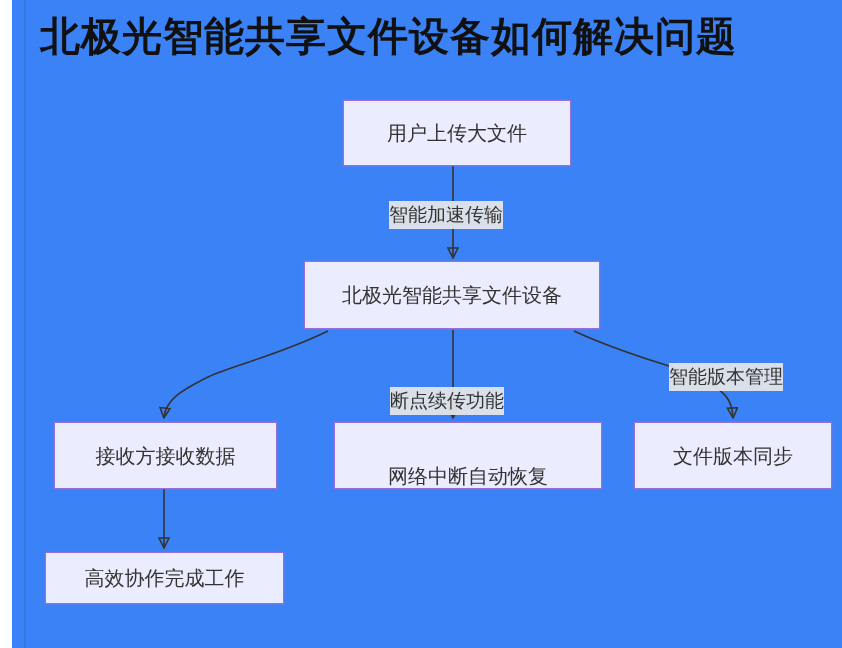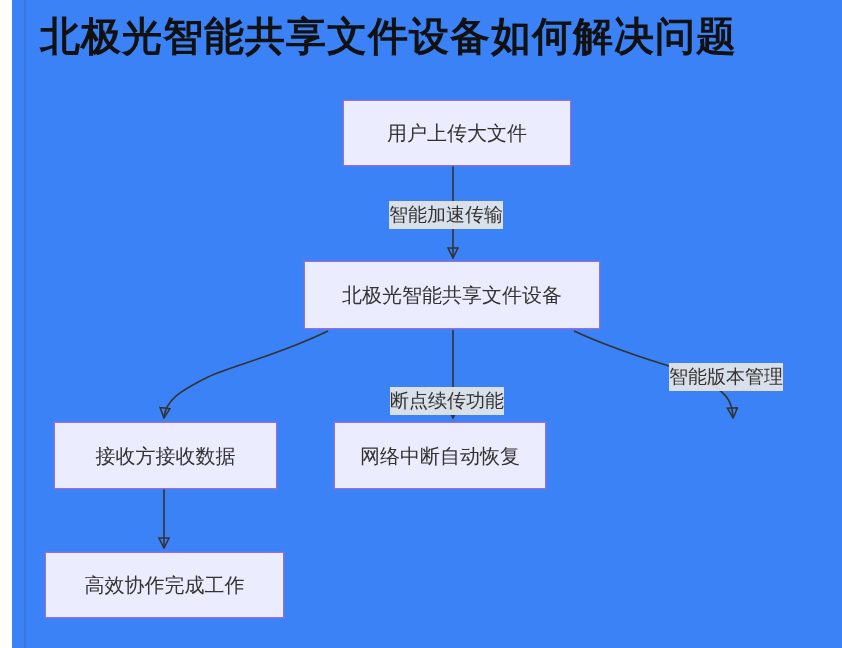--- a/index.html
+++ b/index.html
@@ -39,23 +39,23 @@
     background:var(--node-fill);
     border:1px solid var(--node-border);
     box-shadow:0 0 0 1px rgba(147,112,219,0.28);
     color:var(--text-color);
     display:flex;align-items:center;justify-content:center;
     font-size:20px;line-height:24px;white-space:nowrap;
   }
   .node-upload { left:331px; top:100px; width:228px; height:66px; }
   .node-device { left:292px; top:261px; width:296px; height:68px; }
   .node-receive{ left:42px;  top:422px; width:223px; height:67px; }
-  .node-recover{ left:322px; top:422px; width:212px; height:67px; }
+  .node-recover{ left:322px; top:422px; width:268px; height:67px;align-items:flex-end; }
   .node-sync   { left:622px; top:422px; width:198px; height:67px; }
-  .node-work   { left:33px;  top:552px; width:239px; height:66px; }
+  .node-work   { left:33px;  top:552px; width:239px; height:52px; }
   .edge-label{
     position:absolute;
     background:var(--edge-label-bg);
     color:var(--text-color);
     font-size:19px;line-height:22px;
     padding:3px 0;white-space:nowrap;
   }
   .label-accelerate{ left:377px; top:201px; }
   .label-encrypt   { left:94px;  top:363px; }
   .label-resume    { left:378px; top:363px;margin-top:24px; }
@@ -92,20 +92,23 @@
   </div>
 
   <div class="node node-device">
     <span>北极光智能共享文件设备</span>
   </div>
 
   <div class="node node-recover">
     <span>网络中断自动恢复</span>
   </div>
 
+  <div class="node node-sync">
+    <span>文件版本同步</span>
+  </div>
 
   <div class="node node-work">
     <span>高效协作完成工作</span>
   </div>
 
   <div class="edge-label label-accelerate">智能加速传输</div>
 
 
   <div class="edge-label label-resume">断点续传功能</div>
 

